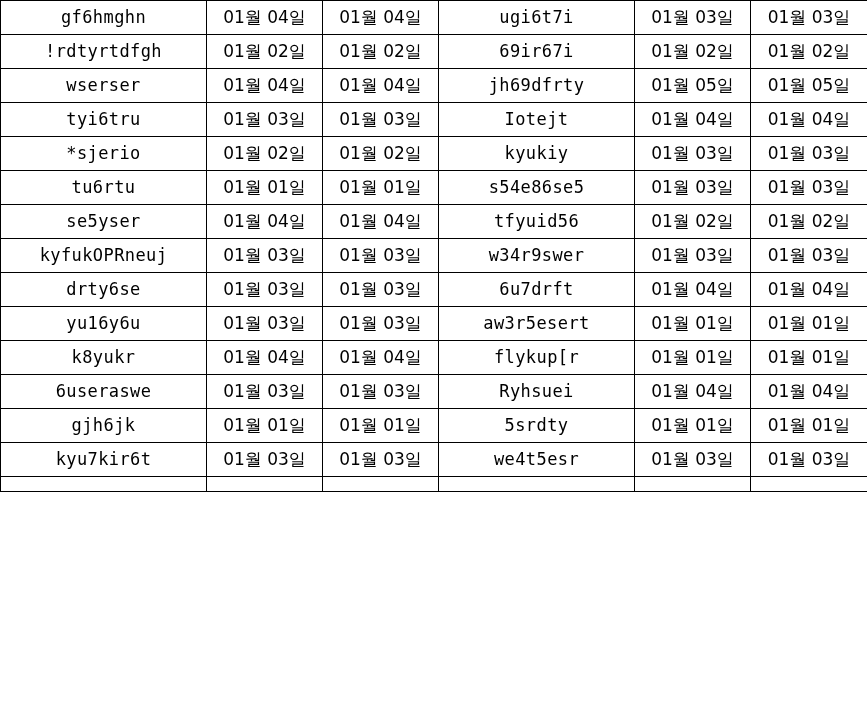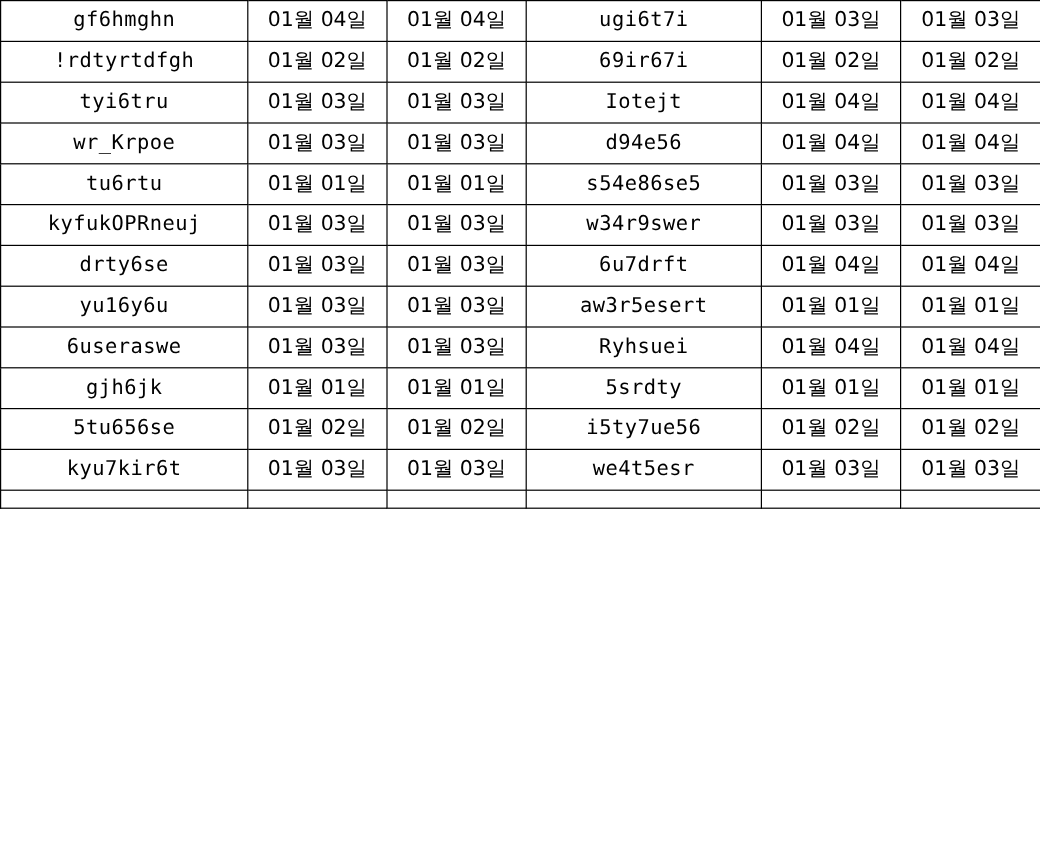--- a/index.html
+++ b/index.html
@@ -83,44 +83,60 @@
         </tr>
         <tr>
           <td class="name">!rdtyrtdfgh</td>
           <td class="date">01월 02일</td>
           <td class="date">01월 02일</td>
           <td class="name">69ir67i</td>
           <td class="date">01월 02일</td>
           <td class="date">01월 02일</td>
         </tr>
         <tr>
+          <td class="name">wserser</td>
+          <td class="date">01월 04일</td>
+          <td class="date">01월 04일</td>
+          <td class="name">jh69dfrty</td>
+          <td class="date">01월 05일</td>
+          <td class="date">01월 05일</td>
+        </tr>
+        <tr>
           <td class="name">tyi6tru</td>
           <td class="date">01월 03일</td>
           <td class="date">01월 03일</td>
           <td class="name">Iotejt</td>
           <td class="date">01월 04일</td>
           <td class="date">01월 04일</td>
         </tr>
         <tr>
-          <td class="name">wr_Krpoe</td>
-          <td class="date">01월 03일</td>
-          <td class="date">01월 03일</td>
-          <td class="name">d94e56</td>
-          <td class="date">01월 04일</td>
-          <td class="date">01월 04일</td>
+          <td class="name">*sjerio</td>
+          <td class="date">01월 02일</td>
+          <td class="date">01월 02일</td>
+          <td class="name">kyukiy</td>
+          <td class="date">01월 03일</td>
+          <td class="date">01월 03일</td>
         </tr>
         <tr>
           <td class="name">tu6rtu</td>
           <td class="date">01월 01일</td>
           <td class="date">01월 01일</td>
           <td class="name">s54e86se5</td>
           <td class="date">01월 03일</td>
           <td class="date">01월 03일</td>
         </tr>
         <tr>
+          <td class="name">se5yser</td>
+          <td class="date">01월 04일</td>
+          <td class="date">01월 04일</td>
+          <td class="name">tfyuid56</td>
+          <td class="date">01월 02일</td>
+          <td class="date">01월 02일</td>
+        </tr>
+        <tr>
           <td class="name">kyfukOPRneuj</td>
           <td class="date">01월 03일</td>
           <td class="date">01월 03일</td>
           <td class="name">w34r9swer</td>
           <td class="date">01월 03일</td>
           <td class="date">01월 03일</td>
         </tr>
         <tr>
           <td class="name">drty6se</td>
           <td class="date">01월 03일</td>
@@ -131,42 +147,42 @@
         </tr>
         <tr>
           <td class="name">yu16y6u</td>
           <td class="date">01월 03일</td>
           <td class="date">01월 03일</td>
           <td class="name">aw3r5esert</td>
           <td class="date">01월 01일</td>
           <td class="date">01월 01일</td>
         </tr>
         <tr>
+          <td class="name">k8yukr</td>
+          <td class="date">01월 04일</td>
+          <td class="date">01월 04일</td>
+          <td class="name">flykup[r</td>
+          <td class="date">01월 01일</td>
+          <td class="date">01월 01일</td>
+        </tr>
+        <tr>
           <td class="name">6useraswe</td>
           <td class="date">01월 03일</td>
           <td class="date">01월 03일</td>
           <td class="name">Ryhsuei</td>
           <td class="date">01월 04일</td>
           <td class="date">01월 04일</td>
         </tr>
         <tr>
           <td class="name">gjh6jk</td>
           <td class="date">01월 01일</td>
           <td class="date">01월 01일</td>
           <td class="name">5srdty</td>
           <td class="date">01월 01일</td>
           <td class="date">01월 01일</td>
-        </tr>
-        <tr>
-          <td class="name">5tu656se</td>
-          <td class="date">01월 02일</td>
-          <td class="date">01월 02일</td>
-          <td class="name">i5ty7ue56</td>
-          <td class="date">01월 02일</td>
-          <td class="date">01월 02일</td>
         </tr>
         <tr>
           <td class="name">kyu7kir6t</td>
           <td class="date">01월 03일</td>
           <td class="date">01월 03일</td>
           <td class="name">we4t5esr</td>
           <td class="date">01월 03일</td>
           <td class="date">01월 03일</td>
         </tr>
         <tr class="partial">

